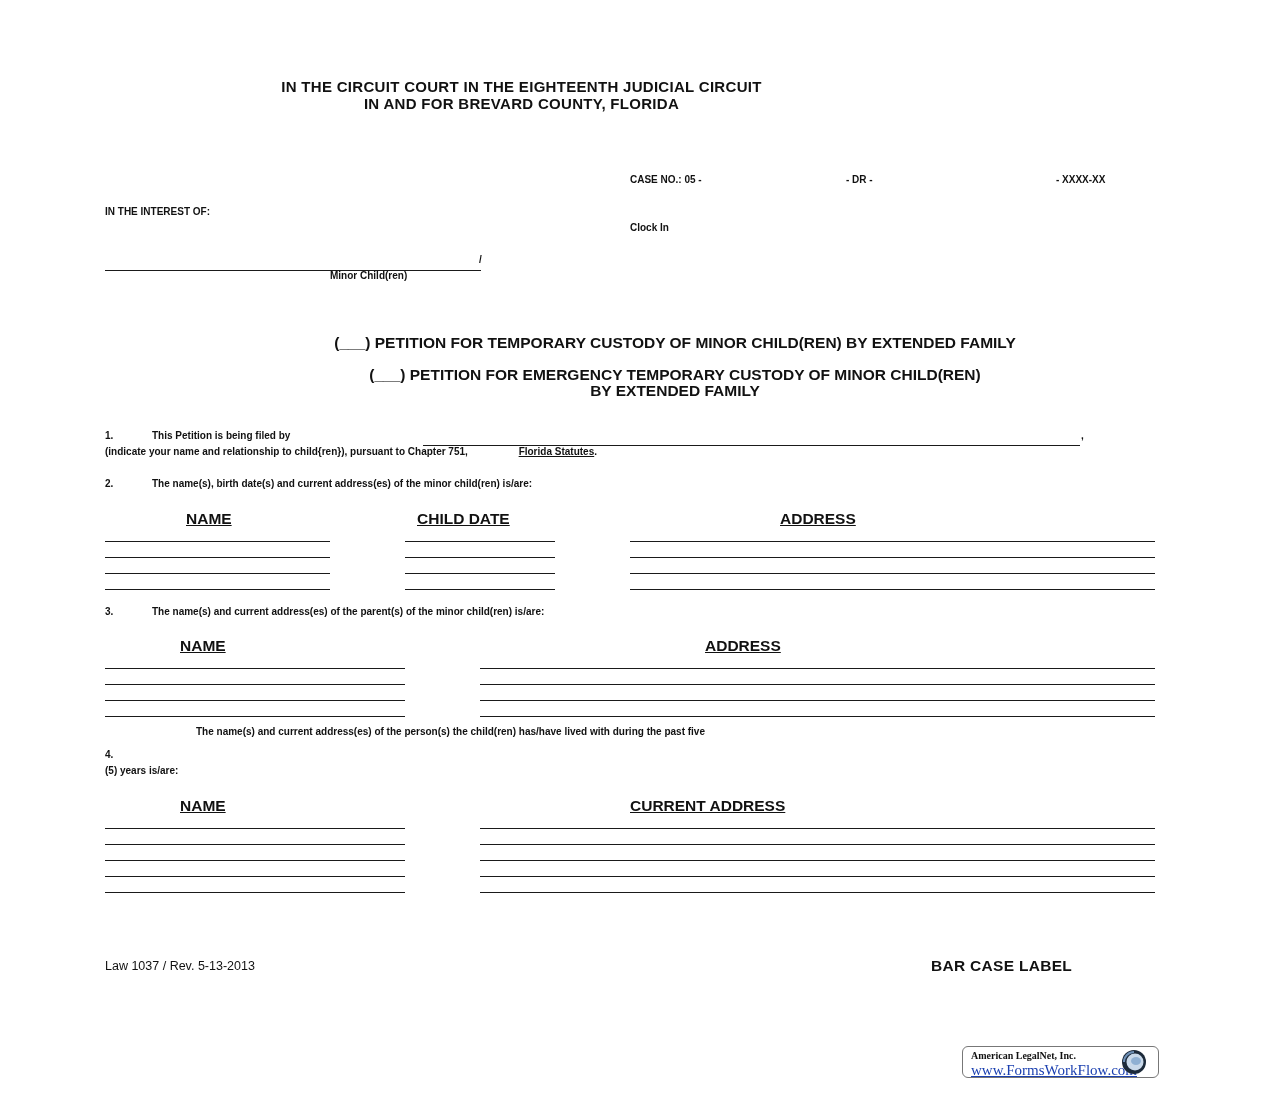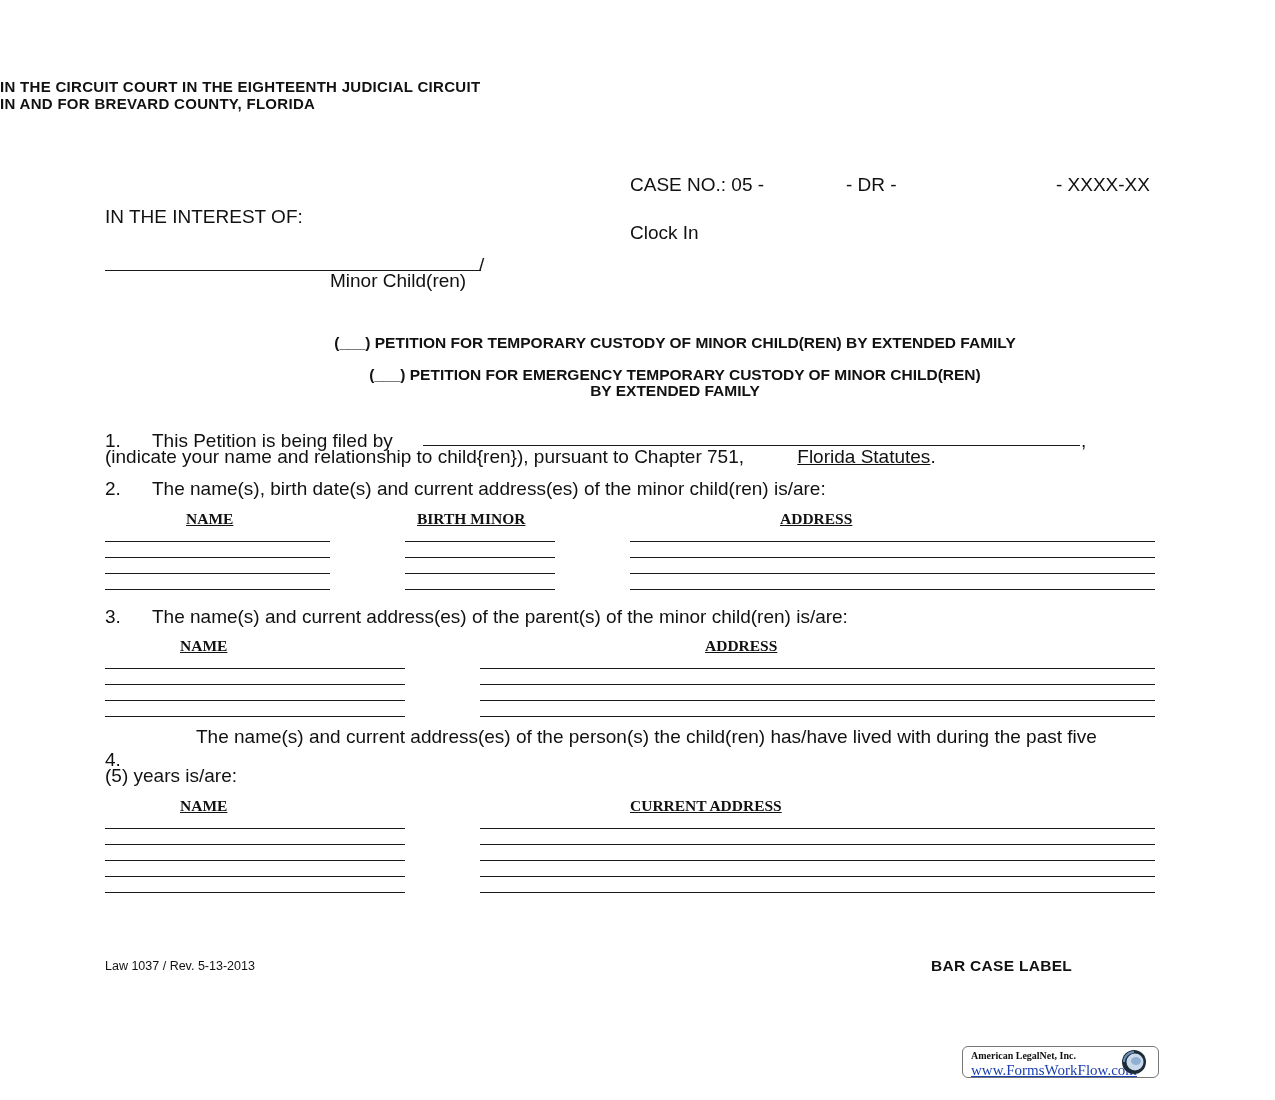--- a/index.html
+++ b/index.html
@@ -1,22 +1,22 @@
 <!DOCTYPE html>
 <html><head>
 <meta charset="utf-8">
 <style>
   html, body { margin: 0; padding: 0; background: #ffffff; }
   body { width: 1275px; height: 1100px; position: relative; overflow: hidden;
          font-family: "Liberation Sans", sans-serif; color: #111; }
   .abs { position: absolute; white-space: nowrap; }
-  .court { left: 0; width: 1043px; font-weight: bold; font-size: 15px; letter-spacing: 0.3px; }
-  .reg { font-size: 19px; }
+  .court { left: 0; width: 1043px; text-align: center; font-weight: bold; font-size: 15px; letter-spacing: 0.3px; }
+  .reg { font-size: 10px; font-weight: bold; }
   .title { font-weight: bold; font-size: 15.5px; text-align: center; }
-  .hdr { font-weight: bold; font-size: 15.5px; text-decoration: underline; font-family: Liberation Serif, serif; }
+  .hdr { font-weight: bold; font-size: 15.5px; text-decoration: underline; }
   .line { position: absolute; height: 0; border-top: 1.6px solid #1a1a1a; }
   .u { text-decoration: underline; padding-left: 48px; }
   .logo-box { position: absolute; left: 962px; top: 1046px; width: 195px; height: 30px;
               border: 1px solid #777; border-radius: 6px; background: #fff; }
   .logo-name { position: absolute; left: 8px; top: 3px; font-family: Liberation Serif, serif;
                font-weight: bold; font-size: 10px; color: #111; }
   .logo-url { position: absolute; left: 8px; top: 15px; font-family: "Liberation Serif", serif;
               font-size: 15px; color: #1a3fb0; text-decoration: underline; }
   .logo-globe { position: absolute; left: 158px; top: 2px; width: 26px; height: 26px; }
 </style>
@@ -42,21 +42,21 @@
 
 <div class="abs reg" style="left:105px; top:430px;">1.</div>
 <div class="abs reg" style="left:152px; top:430px;">This Petition is being filed by</div>
 <div class="line" style="left:423px; top:445px; width:657px;"></div>
 <div class="abs reg" style="left:1081px; top:430px;">,</div>
 <div class="abs reg" style="left:105px; top:446px;"><span>(indicate your name and relationship to child{ren}), pursuant to Chapter 751, </span><span class="u">Florida Statutes</span><span>.</span></div>
 
 <div class="abs reg" style="left:105px; top:478px;">2.</div>
 <div class="abs reg" style="left:152px; top:478px;">The name(s), birth date(s) and current address(es) of the minor child(ren) is/are:</div>
 <div class="abs hdr" style="left:186px; top:510px;">NAME</div>
-<div class="abs hdr" style="left:417px; top:510px;">BIRTH MINOR</div>
+<div class="abs hdr" style="left:417px; top:510px;">CHILD DATE</div>
 <div class="abs hdr" style="left:780px; top:510px;">ADDRESS</div>
 
 <div class="line" style="left:105px; top:541px; width:225px;"></div>
 <div class="line" style="left:105px; top:557px; width:225px;"></div>
 <div class="line" style="left:105px; top:573px; width:225px;"></div>
 <div class="line" style="left:105px; top:589px; width:225px;"></div>
 <div class="line" style="left:405px; top:541px; width:150px;"></div>
 <div class="line" style="left:405px; top:557px; width:150px;"></div>
 <div class="line" style="left:405px; top:573px; width:150px;"></div>
 <div class="line" style="left:405px; top:589px; width:150px;"></div>

